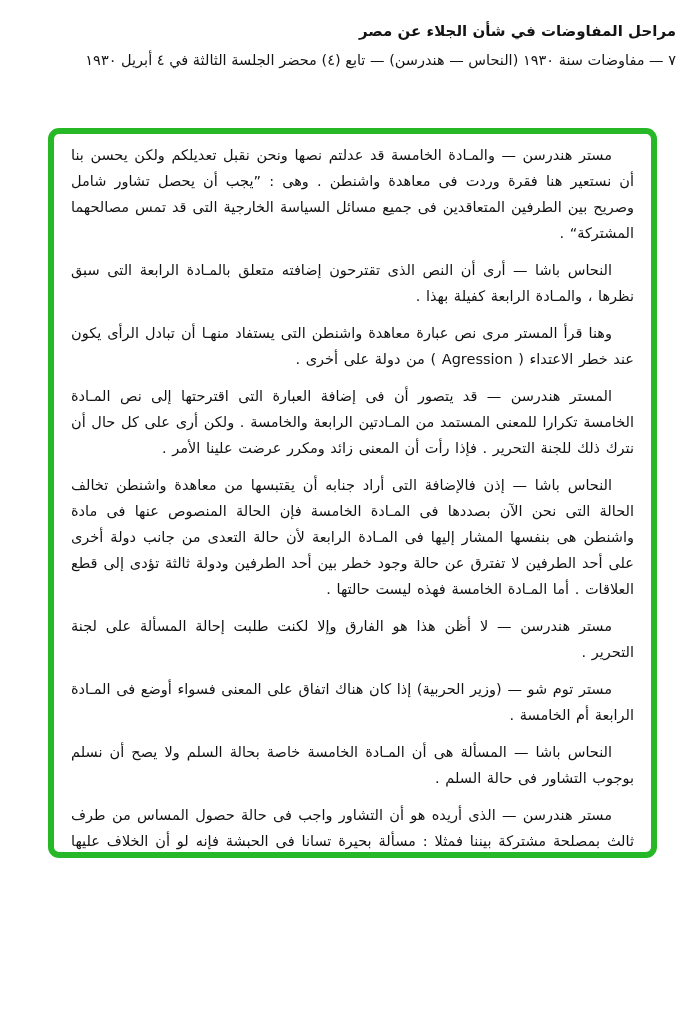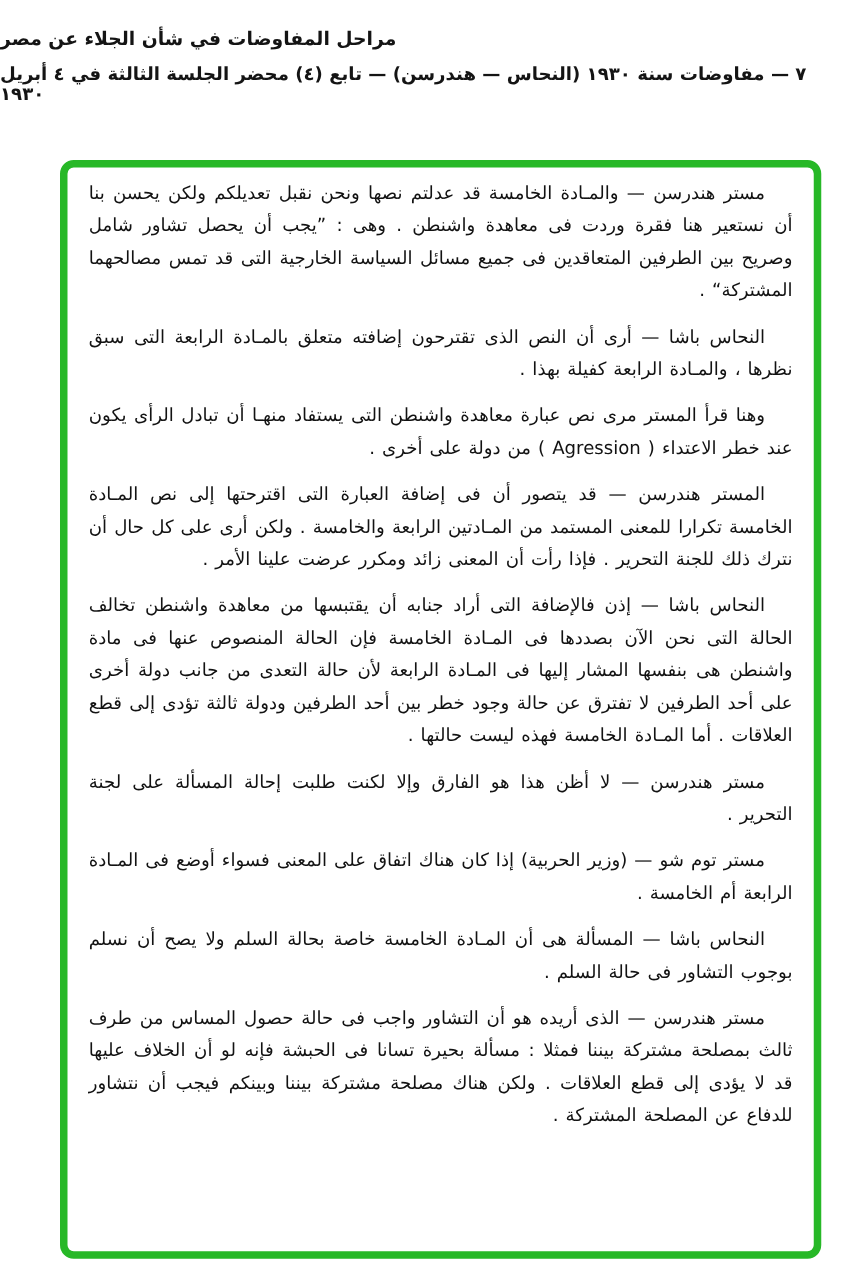--- a/index.html
+++ b/index.html
@@ -10,43 +10,43 @@
     font-family: "DejaVu Sans", sans-serif;
     color: #141414;
     overflow: hidden;
   }
   .page {
     position: relative;
     width: 676px; height: 1029px;
     direction: rtl;
   }
   .header {
-    text-align: left;
+    text-align: right;
     padding-top: 22px;
   }
   .title {
     font-size: 15px;
     font-weight: bold;
     letter-spacing: 0;
     margin-bottom: 12px;
   }
   .subtitle {
     font-size: 14.5px;
-    font-weight: bold;
+    font-weight: normal;
     margin-bottom: 11px;
   }
   .source {
     font-size: 11px;
     font-weight: bold;
     color: #1b1b1b;
   }
   .green-box {
     position: absolute;
     left: 48px; top: 128px;
-    width: 609px; height: 879px;
+    width: 609px; height: 730px;
     border: 6px solid #27b827;
     border-radius: 11px;
     padding: 8px 17px 6px 17px;
     overflow: hidden;
     background: #ffffff;
   }
   .para {
     margin: 0 0 11px 0;
     font-size: 14.5px;
     line-height: 26px;

